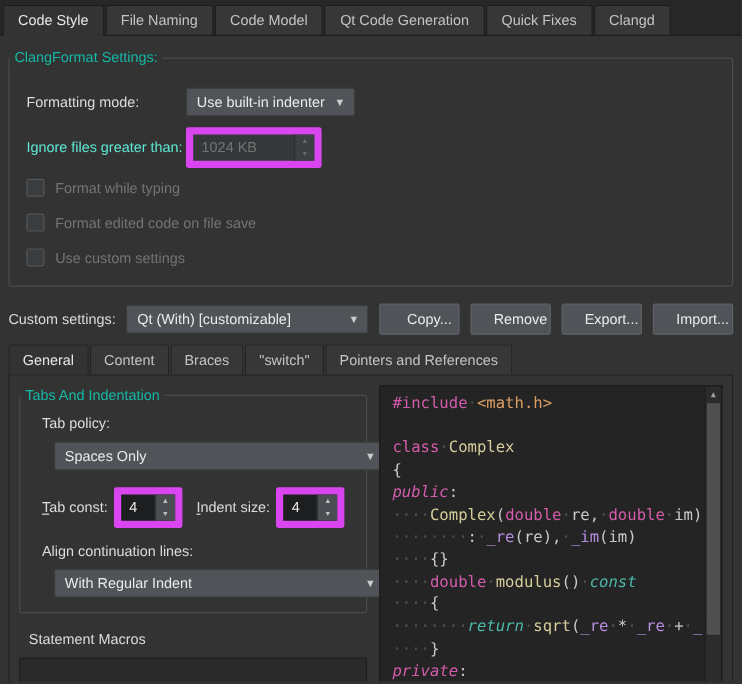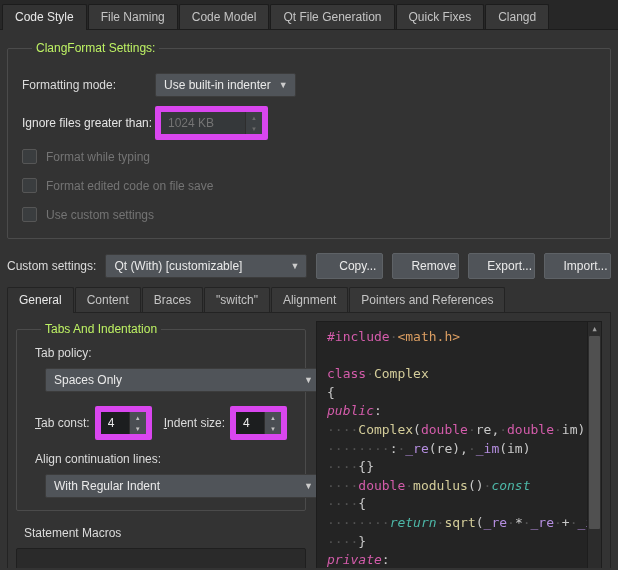--- a/index.html
+++ b/index.html
@@ -12,27 +12,27 @@
 
   
   .tabbar{display:flex;align-items:flex-end;background:#272727;padding:4px 0 0 2px;border-bottom:1px solid #1c1c1c;}
   .tab{flex:0 0 auto;background:#373737;border:1px solid #1c1c1c;border-bottom:none;color:#c4c4c4;
        padding:5px 12px;margin-right:1px;border-radius:2px 2px 0 0;white-space:nowrap;cursor:default;}
   .tab.active{background:#333333;color:#e8e8e8;position:relative;}
   .tab.active::after{content:"";position:absolute;left:0;right:0;bottom:-1px;height:1px;background:#333333;}
 
   
   .groupbox{position:relative;border:1px solid #4b4b4b;border-radius:2px;}
-  .gb-legend{position:absolute;top:-8px;left:24px;background:#333333;padding:0 4px;color:#bef264;white-space:nowrap;}
+  .gb-legend{position:absolute;top:-8px;left:0;background:#333333;padding:0 4px;color:#14b8a6;white-space:nowrap;}
 
   .cf-group{margin:18px 7px 0;padding:24px 14px 2px;}
 
   .frow{display:flex;align-items:center;margin-bottom:9px;}
   .frow .flabel{width:133px;flex:0 0 auto;}
-  .dis-text{color:#e5e5e5;}
+  .dis-text{color:#5eead4;}
 
   
   .combo{position:relative;display:inline-flex;align-items:center;height:22px;background:#505459;
          border:1px solid #3c3c3c;border-radius:2px;padding:0 24px 0 8px;color:#eaeaea;white-space:nowrap;cursor:default;}
   .combo .chev{position:absolute;right:7px;top:50%;transform:translateY(-50%);font-size:9px;color:#cccccc;}
 
   
   .spin{display:inline-flex;height:22px;border:6px solid #d946ef;border-radius:2px;overflow:hidden;background:#1c1e1f;}
   .spin .sval{display:flex;align-items:center;padding:0 7px;color:#ececec;min-width:14px;}
   .spin .sbtns{display:flex;flex-direction:column;width:16px;background:#4a4e53;border-left:1px solid #2e2e2e;}
@@ -100,21 +100,21 @@
 </style>
 </head>
 <body>
 
 <div class="window">
 
   <div class="tabbar">
     <div class="tab active">Code Style</div>
     <div class="tab">File Naming</div>
     <div class="tab">Code Model</div>
-    <div class="tab">Qt File Generation</div>
+    <div class="tab">Qt Code Generation</div>
     <div class="tab">Quick Fixes</div>
     <div class="tab">Clangd</div>
   </div>
 
   <div class="groupbox cf-group">
     <span class="gb-legend">ClangFormat Settings:</span>
 
     <div class="frow">
       <span class="flabel">Formatting mode:</span>
       <div class="combo">
@@ -158,21 +158,20 @@
     <div class="btn">Remove</div>
     <div class="btn">Export...</div>
     <div class="btn">Import...</div>
   </div>
 
   <div class="tabbar2">
     <div class="tab2 active">General</div>
     <div class="tab2">Content</div>
     <div class="tab2">Braces</div>
     <div class="tab2">"switch"</div>
-    <div class="tab2">Alignment</div>
     <div class="tab2">Pointers and References</div>
   </div>
 
   <div class="style-frame">
 
     <div class="left-col">
       <div class="groupbox ti-group">
         <span class="gb-legend">Tabs And Indentation</span>
 
         <span class="ti-label">Tab policy:</span>

